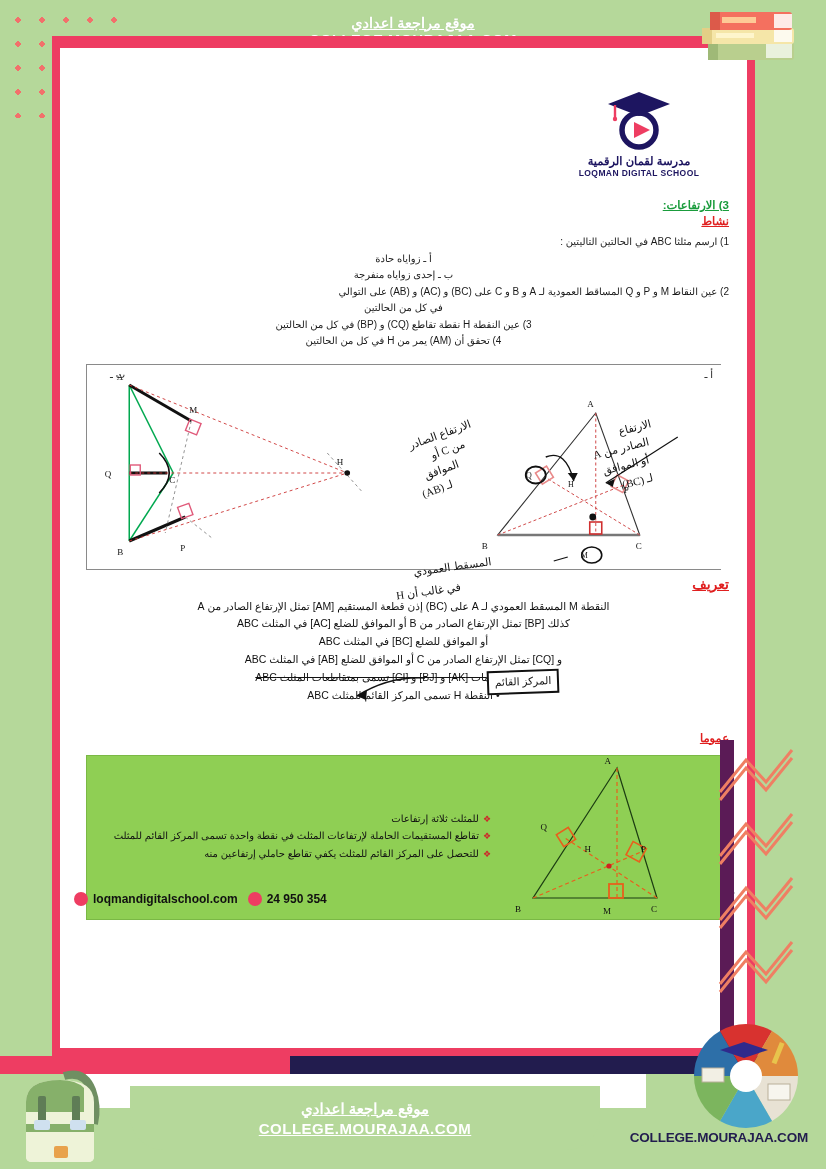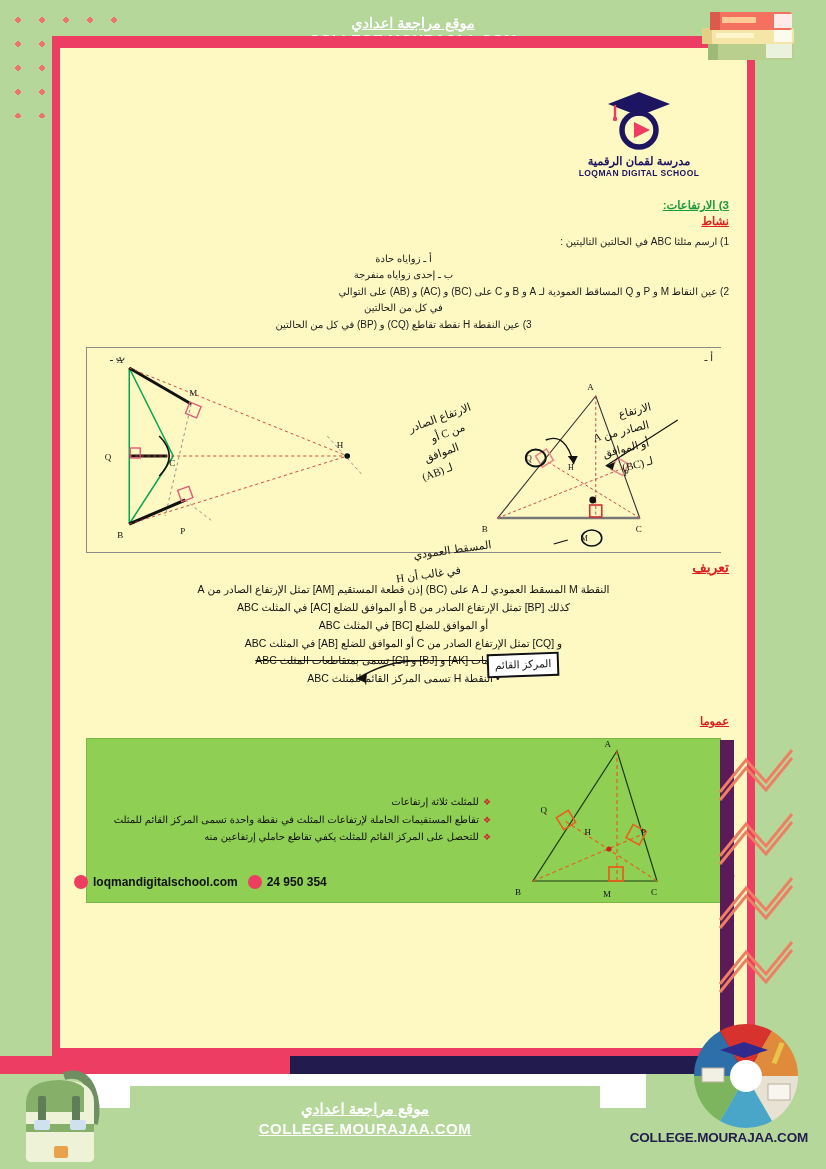--- a/index.html
+++ b/index.html
@@ -53,21 +53,21 @@
 
   
   .sheet-border {
     position: absolute; left: 52px; top: 36px;
     width: 703px; height: 1020px;
     background: #ee3d62; z-index: 5;
   }
   .sheet {
     position: absolute; left: 60px; top: 48px;
     width: 687px; height: 1000px;
-    background: #fef9c3; z-index: 6; overflow: hidden;
+    background: #ffffff; z-index: 6; overflow: hidden;
   }
 
   
   .band-purple { position:absolute; right:92px; top:740px; width:14px; height:316px; background:#5b1b56; z-index:7;}
   .band-green  { position:absolute; right:28px; top:640px; width:38px; height:420px; background:#b5d89a; z-index:3;}
   .chevron {
     position: absolute; right: 28px; width: 82px; height: 60px; z-index: 8;
   }
 
   
@@ -201,20 +201,21 @@
       <div class="h-section">3) الارتفاعات:</div>
       <div class="h-activity">نشاط</div>
 
       <div class="q-list">
         <div class="q-item">1) ارسم مثلثا ABC في الحالتين التاليتين :</div>
         <div class="q-sub">أ ـ زواياه حادة</div>
         <div class="q-sub">ب ـ إحدى زواياه منفرجة</div>
         <div class="q-item">2) عين النقاط M و P و Q المساقط العمودية لـ A و B و C على (BC) و (AC) و (AB) على التوالي</div>
         <div class="q-cont">في كل من الحالتين</div>
         <div class="q-cont">3) عين النقطة H نقطة تقاطع (CQ) و (BP) في كل من الحالتين</div>
+        <div class="q-cont">4) تحقق أن (AM) يمر من H في كل من الحالتين</div>
       </div>
 
       <div class="figures">
 
         <div class="fig-right">
           <div class="fig-tag" style="right:8px;">أ ـ</div>
           <svg width="100%" height="206" viewBox="0 0 270 206">
 
             <polygon points="168,48 70,170 212,170" fill="none" stroke="#333" stroke-width="1.1"></polygon>
             <line x1="70" y1="170" x2="212" y2="170" stroke="#777" stroke-width="2.4"></line>

